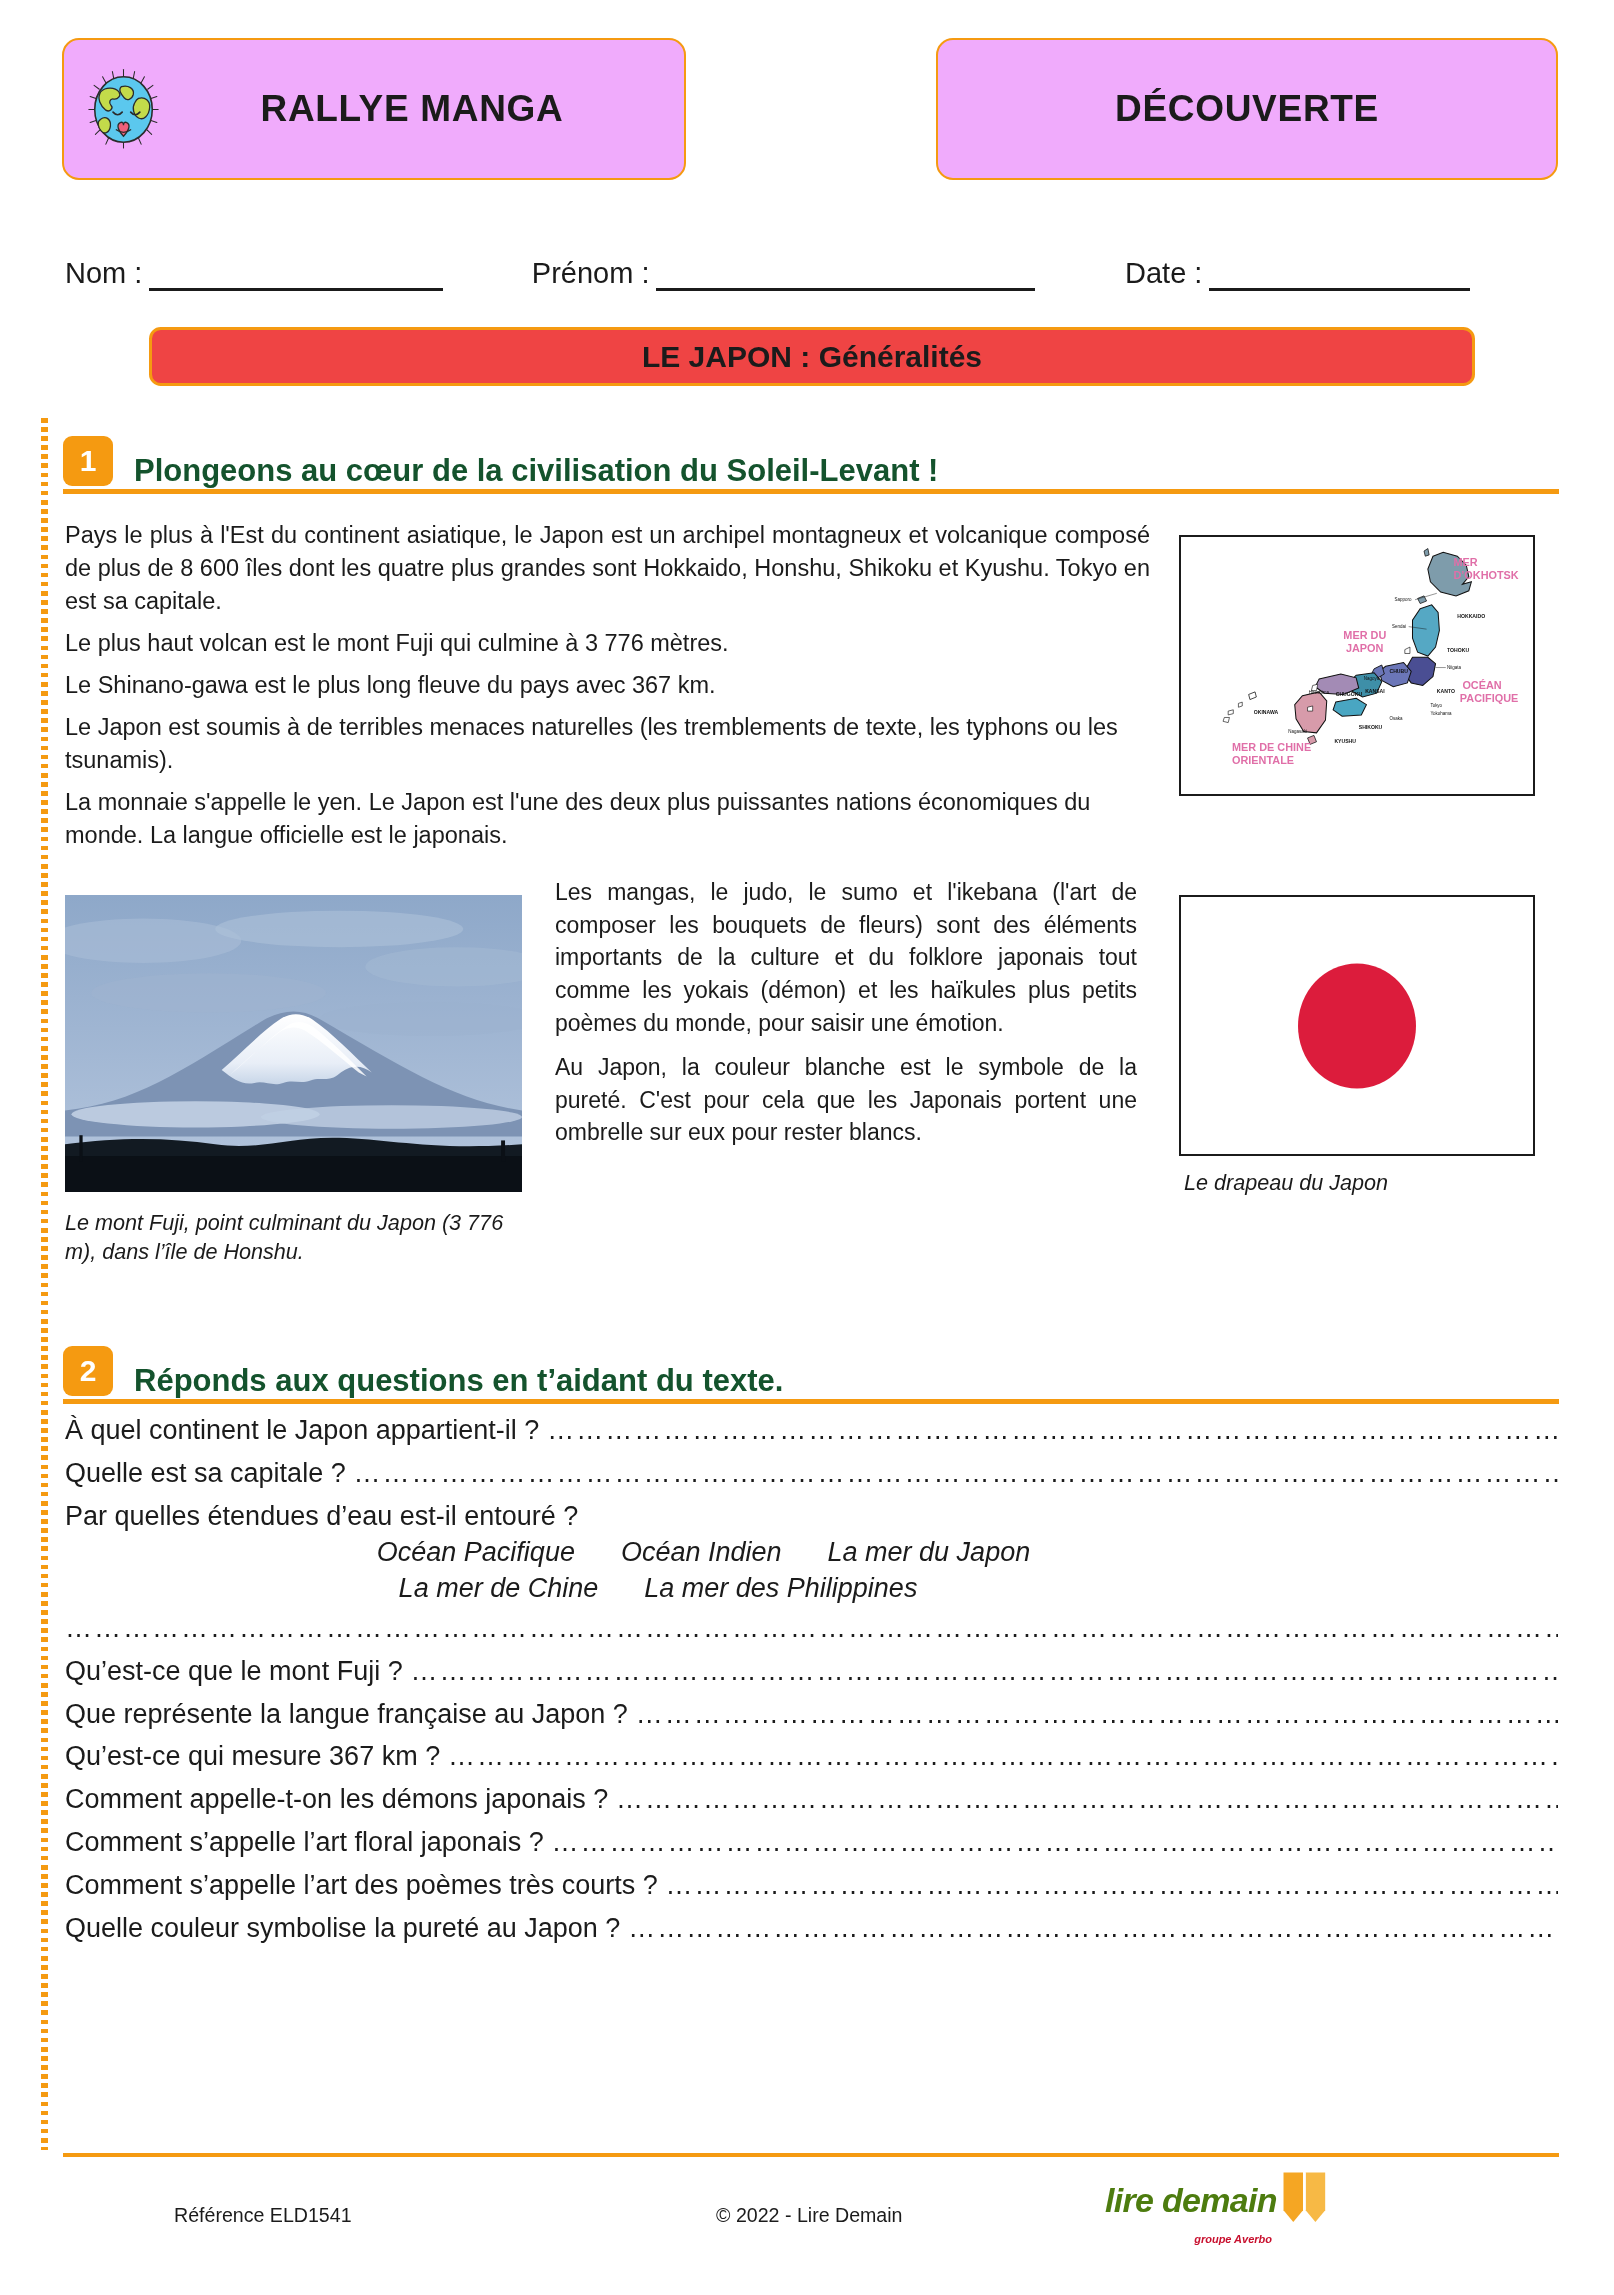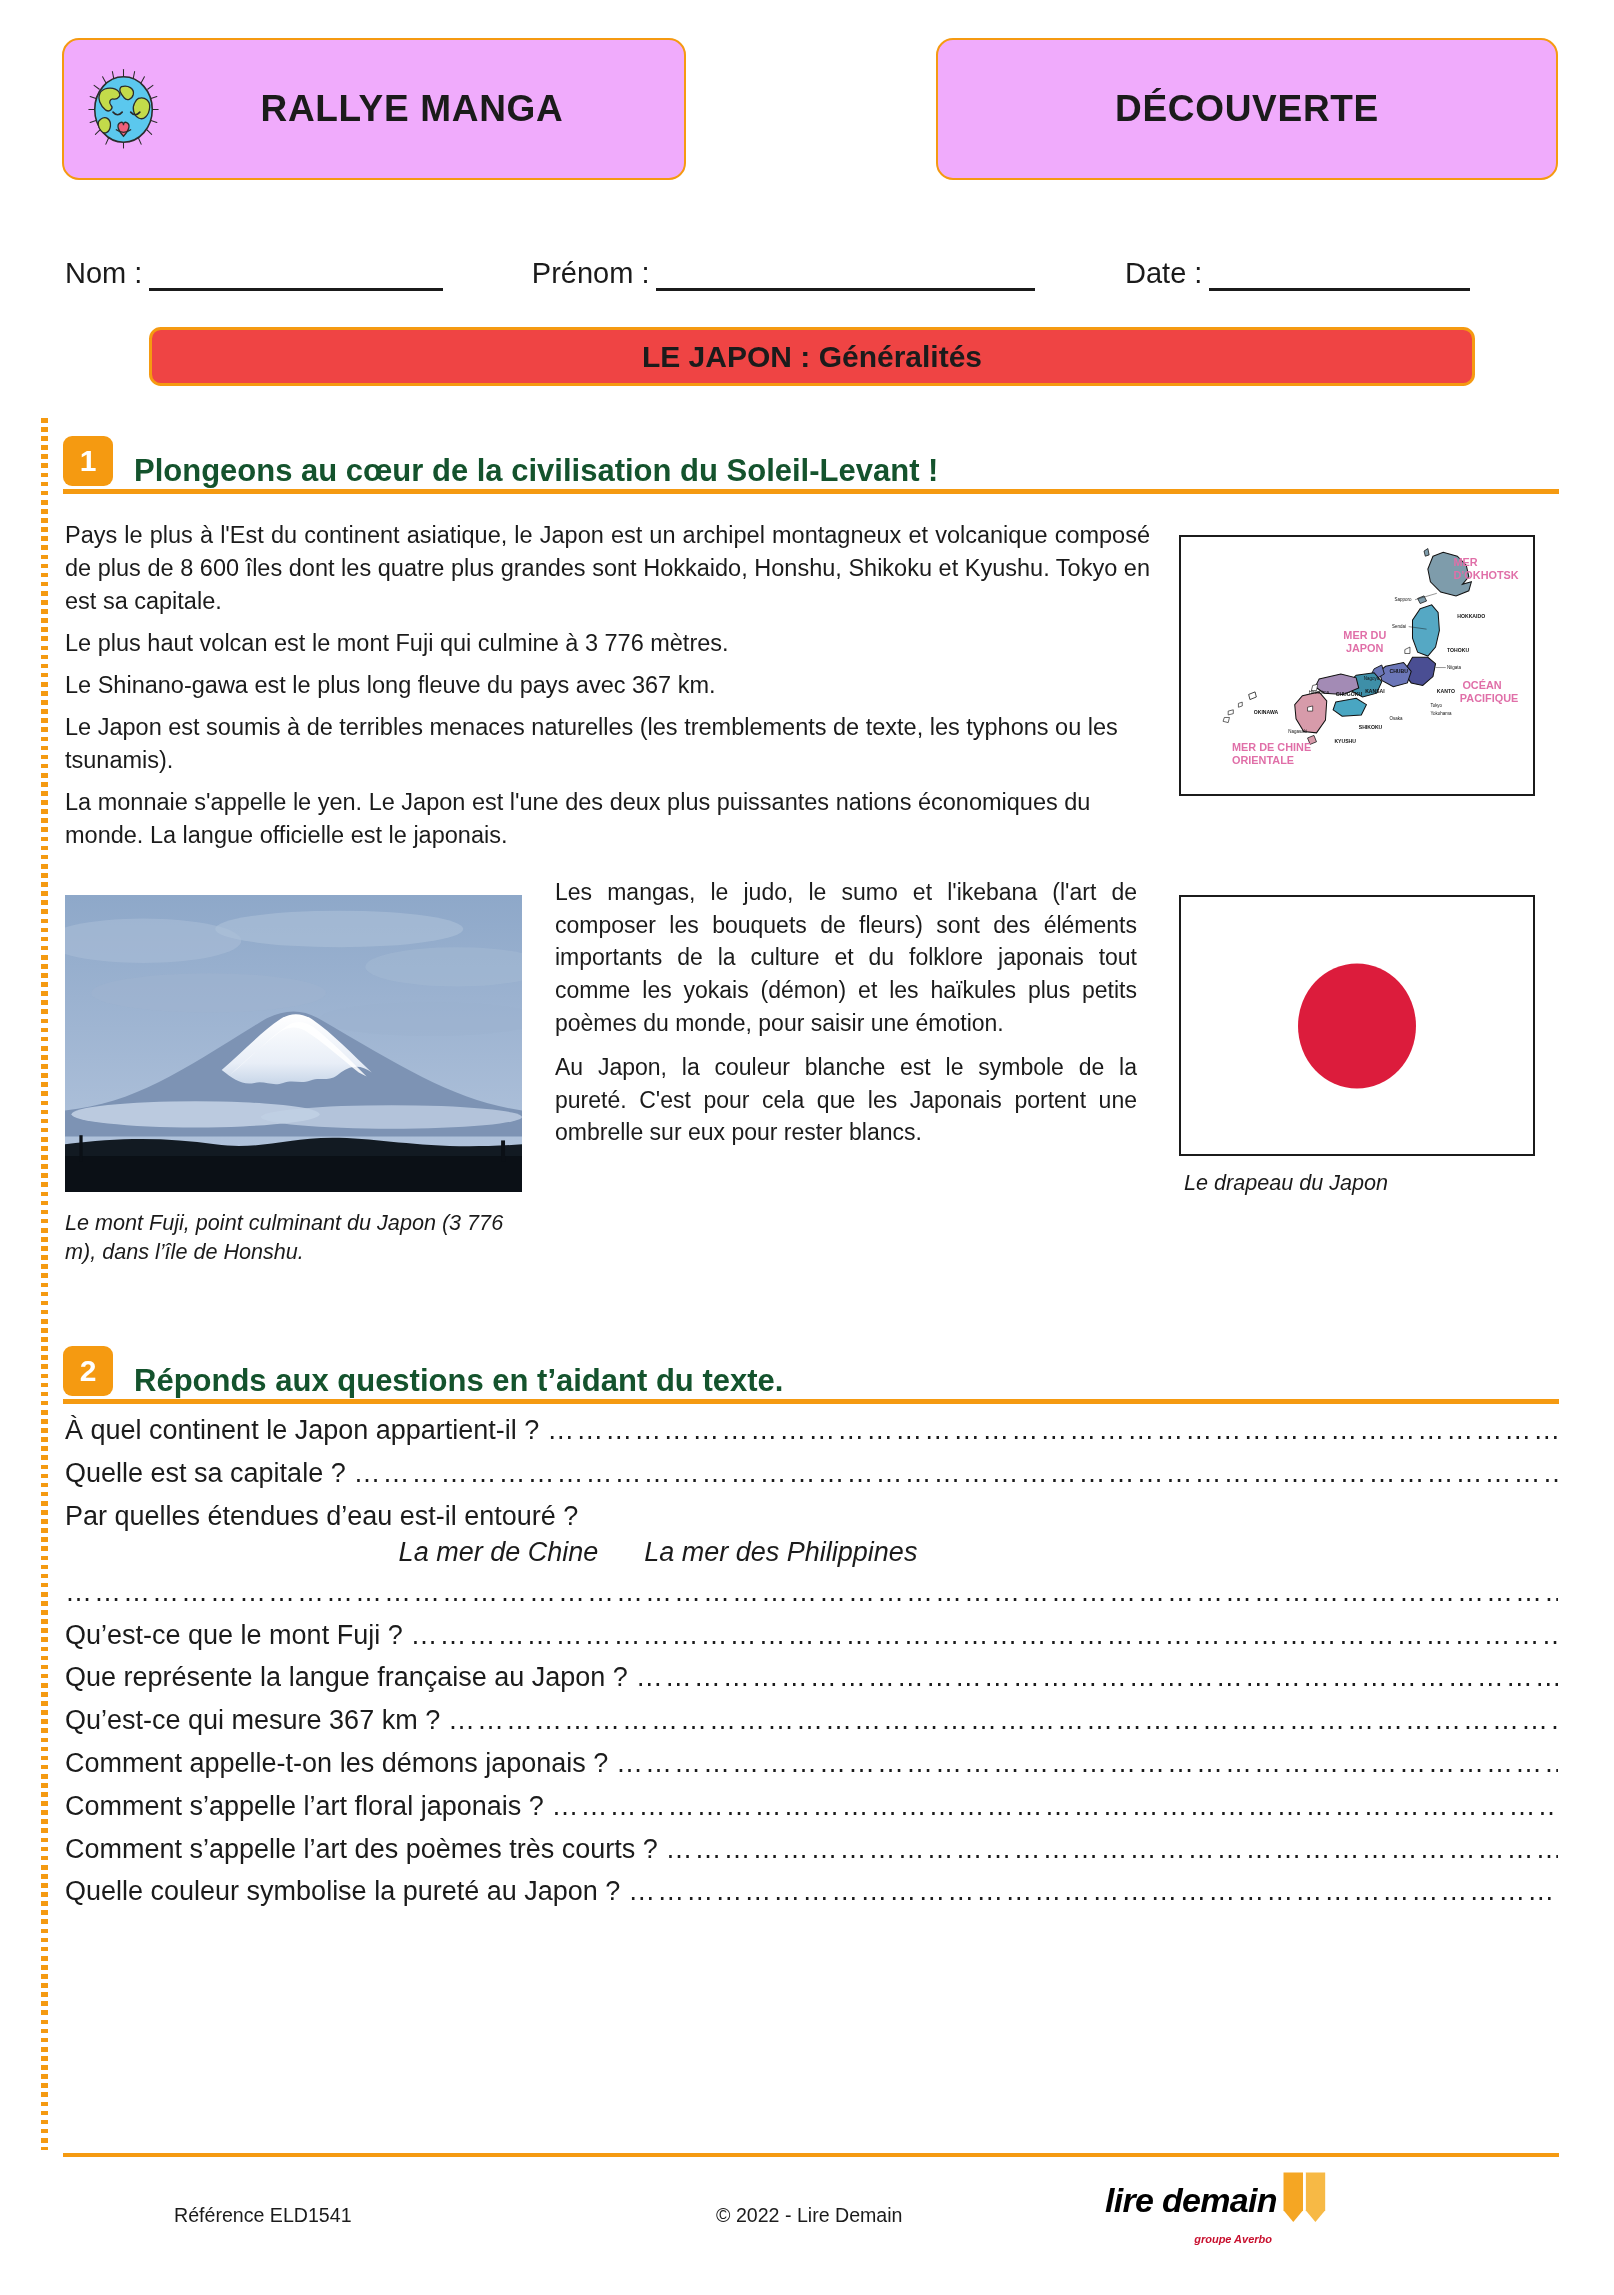--- a/index.html
+++ b/index.html
@@ -276,21 +276,21 @@
     color: #1b1b1b;
   }
   .ft-ref { position: absolute; left: 111px; }
   .ft-copy { position: absolute; left: 653px; }
   .ft-logo { position: absolute; left: 1042px; top: -6.5px;
              display: flex; align-items: center; }
   .logo-word {
     font-size: 34px;
     font-weight: bold;
     font-style: italic;
-    color: #000000;
+    color: #4d7c0f;
     letter-spacing: -0.7px;
     line-height: 1;
   }
   .logo-sub {
     position: absolute;
     right: 56px;
     bottom: -14.4px;
     font-size: 11px;
     font-style: italic;
     font-weight: bold;
@@ -511,20 +511,25 @@
     <div class="q-row">
       <span class="q-text">Quelle est sa capitale ?</span>
       <span class="q-dots">……………………………………………………………………………………………………………………………………………………</span>
     </div>
 
     <div class="q-row noanswer">
       <span class="q-text">Par quelles étendues d’eau est-il entouré ?</span>
     </div>
 
     <div class="choices">
+      <div class="choice-line l1">
+        <span>Océan Pacifique</span>
+        <span>Océan Indien</span>
+        <span>La mer du Japon</span>
+      </div>
       <div class="choice-line l2">
         <span>La mer de Chine</span>
         <span>La mer des Philippines</span>
       </div>
     </div>
 
     <div class="q-row">
       <span class="q-dots">……………………………………………………………………………………………………………………………………………………</span>
     </div>
     <div class="q-row">

